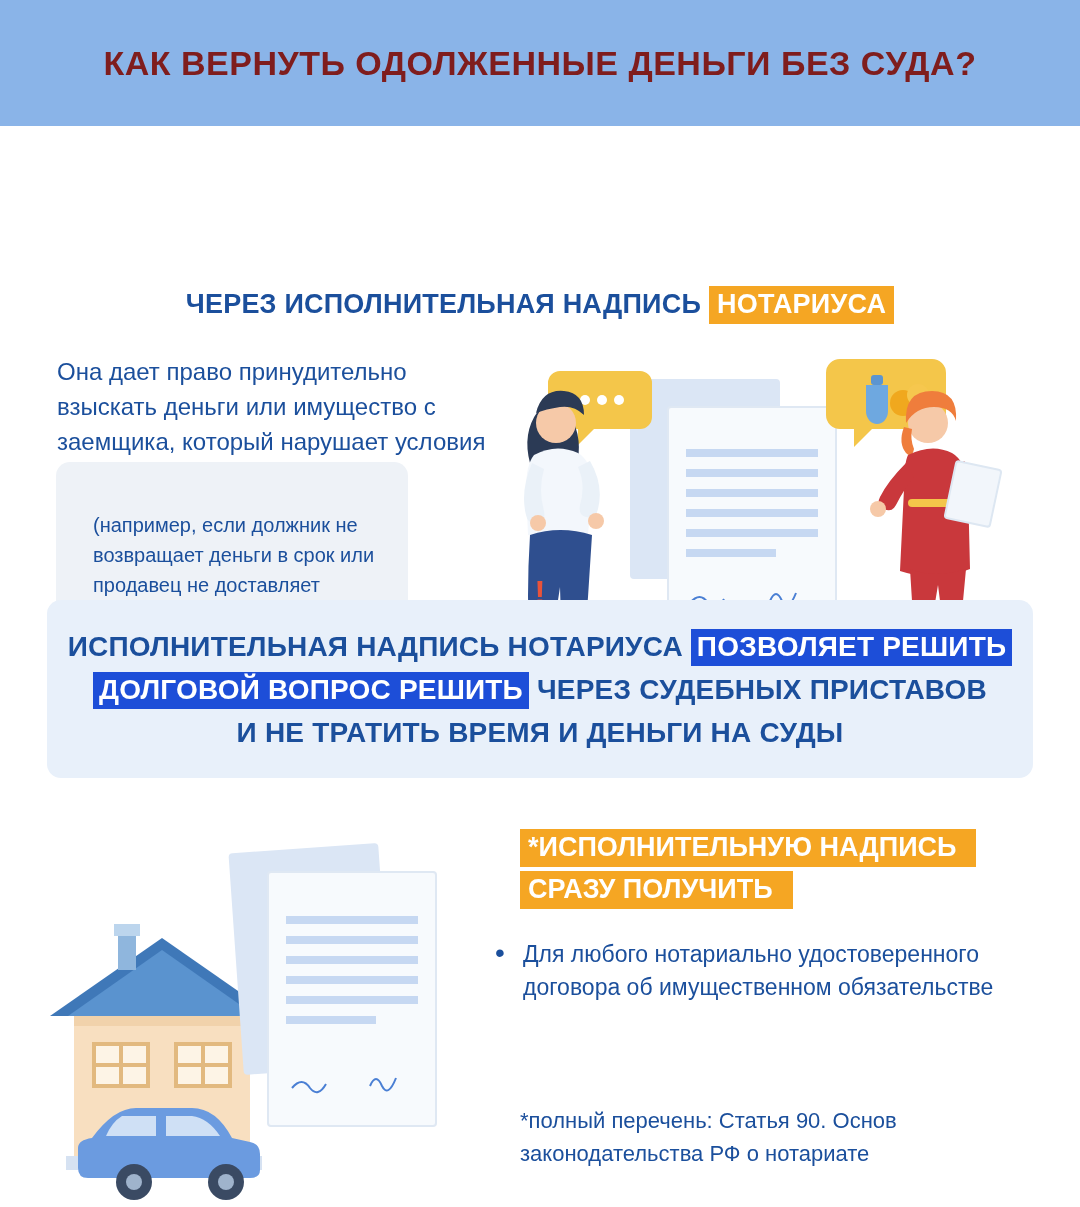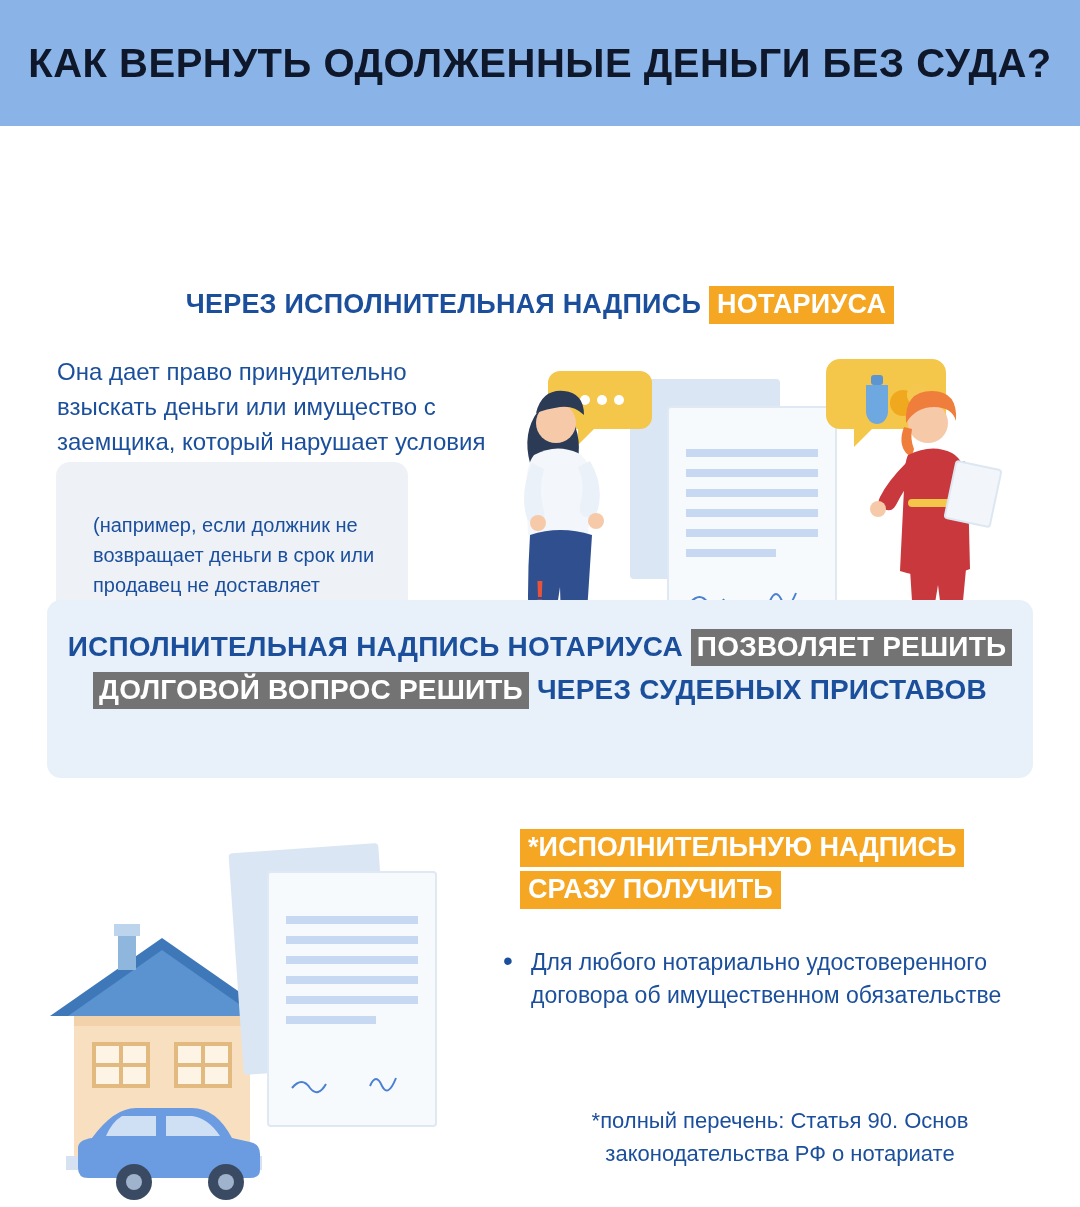--- a/index.html
+++ b/index.html
@@ -19,22 +19,22 @@
   .header {
     width: 1080px;
     height: 126px;
     background: #8ab4e8;
     display: flex;
     align-items: center;
     justify-content: center;
     box-sizing: border-box;
   }
   .header-title {
-    color: #0f172a;
-    font-size: 40px;
+    color: #7f1d1d;
+    font-size: 34px;
     font-weight: bold;
     letter-spacing: 0.5px;
     text-align: center;
     font-family: "Liberation Sans", sans-serif;
   }
 
   
   .section1 {
     position: relative;
     width: 1080px;
@@ -127,21 +127,21 @@
     left: 47px;
     width: 986px;
     text-align: center;
     font-size: 28px;
     line-height: 43px;
     font-weight: bold;
     color: #1b4f9c;
     letter-spacing: 0.2px;
   }
   .banner-text .hl {
-    background: #737373;
+    background: #1d4ed8;
     color: #ffffff;
     padding: 2px 6px 4px 6px;
   }
 
   
   .illo2 {
     position: absolute;
     top: 820px;
     left: 30px;
     width: 470px;
@@ -153,31 +153,31 @@
     top: 826px;
     left: 520px;
     width: 520px;
     font-size: 27px;
     line-height: 42px;
     font-weight: bold;
     color: #ffffff;
   }
   .right-title span {
     background: #f5a623;
-    padding: 3px 8px 5px 8px;
+    padding: 3px 20px 5px 8px;
     box-decoration-break: clone;
     -webkit-box-decoration-break: clone;
   }
 
   .bullets {
     position: absolute;
     top: 938px;
     left: 487px;
     width: 560px;
-    margin: 8px;
+    margin: 0;
     padding: 0;
     list-style: none;
   }
   .bullets li {
     position: relative;
     font-size: 23px;
     line-height: 33px;
     color: #1b4f9c;
     font-weight: 500;
     margin-bottom: 22px;
@@ -190,21 +190,21 @@
     top: -2px;
     font-size: 28px;
     color: #1b4f9c;
   }
 
   .footnote {
     position: absolute;
     top: 1104px;
     left: 520px;
     width: 520px;
-    text-align: center;
+    text-align: left;
     font-size: 22px;
     line-height: 33px;
     color: #1b4f9c;
     font-weight: 500;
   }
 </style>
 </head>
 <body>
 
 <div class="header">
@@ -280,20 +280,21 @@
 </div>
 
 <div class="excl">!</div>
 
 <div class="banner"></div>
 <div class="banner-text">
   <span>ИСПОЛНИТЕЛЬНАЯ НАДПИСЬ НОТАРИУСА</span>
   <span class="hl">ПОЗВОЛЯЕТ РЕШИТЬ</span><br>
   <span class="hl">ДОЛГОВОЙ ВОПРОС  РЕШИТЬ</span>
   <span>ЧЕРЕЗ СУДЕБНЫХ ПРИСТАВОВ</span><br>
+  <span>И НЕ ТРАТИТЬ ВРЕМЯ И ДЕНЬГИ НА СУДЫ</span>
 </div>
 
 <svg class="illo2" viewBox="0 0 470 380">
 
   <path d="M20 196 l112 -78 l112 78 z" fill="#3f78b8"></path>
   <path d="M38 196 l94 -66 l94 66 z" fill="#5a93cf"></path>
   <rect x="88" y="112" width="18" height="38" fill="#8fb6dd"></rect>
   <rect x="84" y="104" width="26" height="12" fill="#bcd5ed"></rect>
   <rect x="44" y="196" width="176" height="140" fill="#f8dfc0"></rect>
   <rect x="44" y="196" width="176" height="10" fill="#f1d2ab"></rect>

